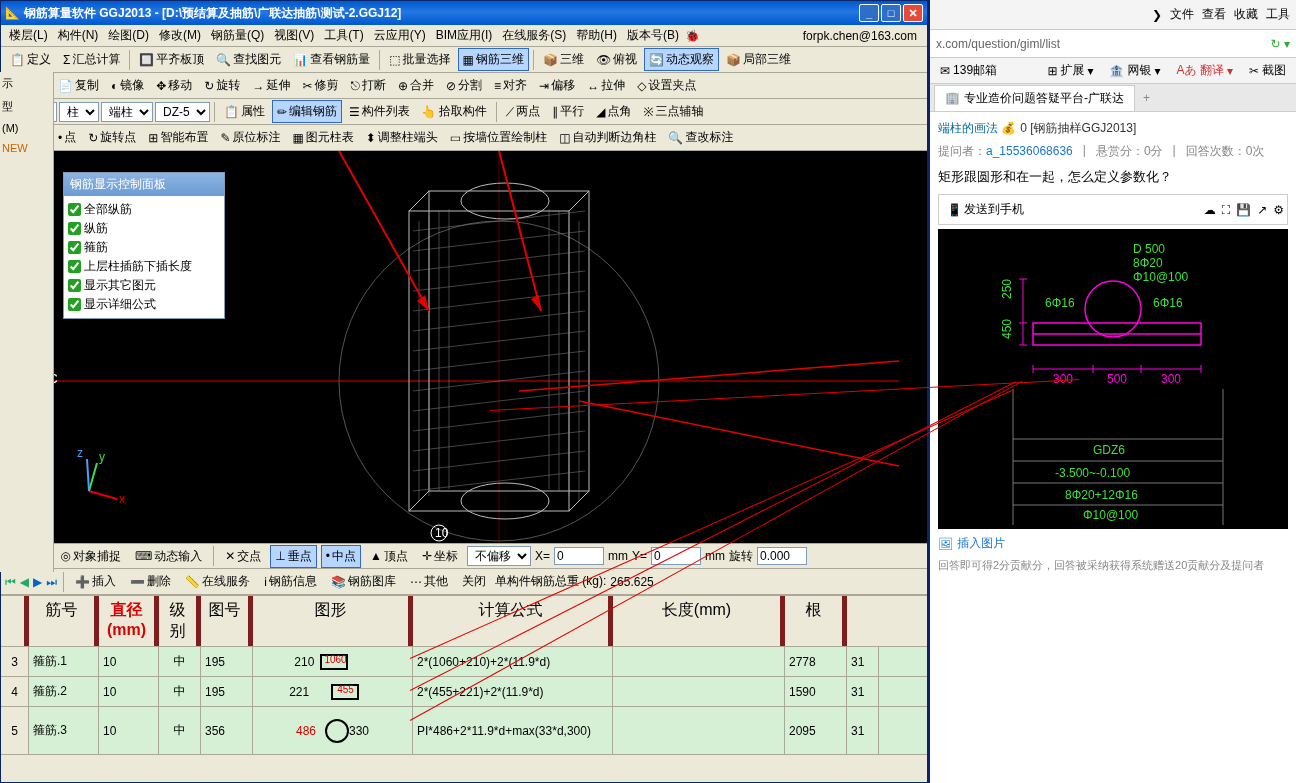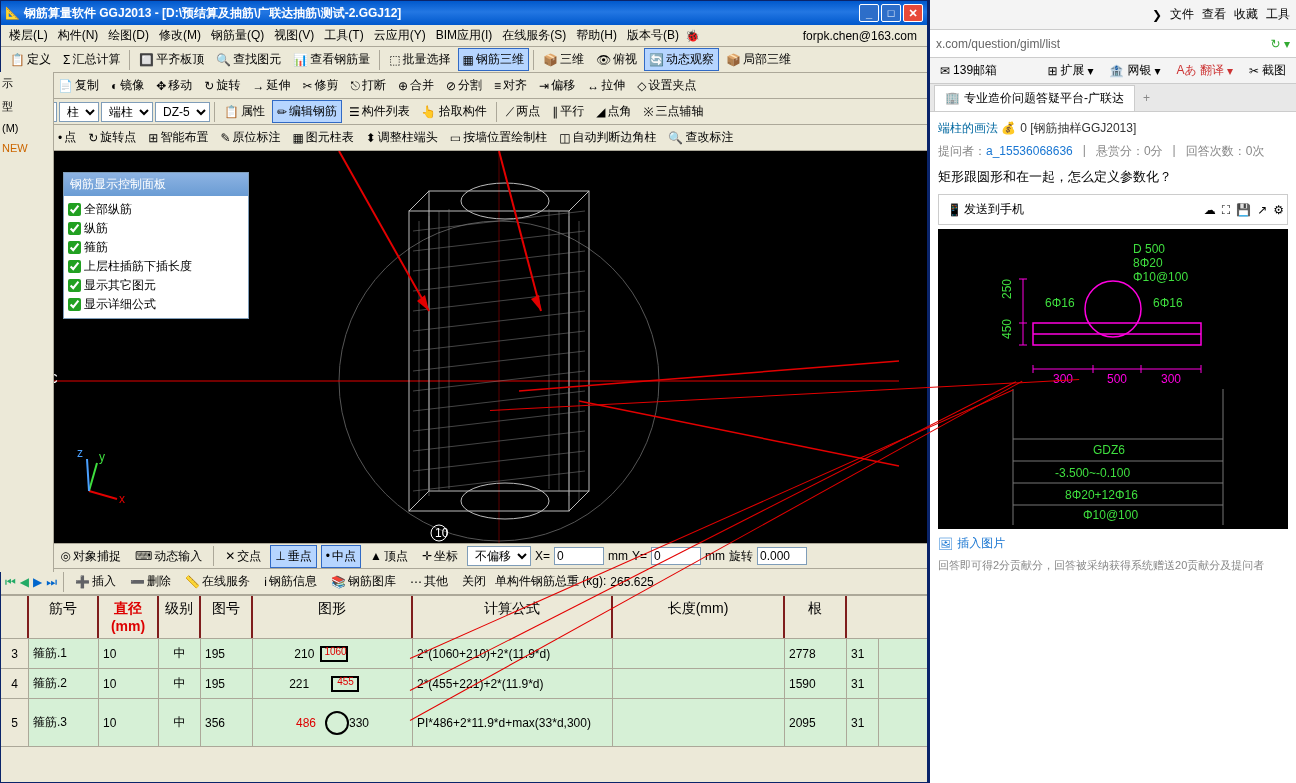--- a/index.html
+++ b/index.html
@@ -15,30 +15,30 @@
 .menu-item{padding:2px 4px;cursor:default}
 .user-info{margin-left:auto;padding-right:6px}
 .toolbar{height:26px;background:#ece9d8;display:flex;align-items:center;padding:2px 4px;gap:2px;border-bottom:1px solid #aca899;flex-wrap:nowrap;overflow:hidden}
 .tb-btn{padding:2px 4px;display:flex;align-items:center;gap:2px;cursor:default;border:1px solid transparent;white-space:nowrap}
 .tb-btn.active{border:1px solid #316ac5;background:#b6d5ff}
 .tb-sep{width:1px;height:20px;background:#aca899;margin:0 2px}
 .dropdown-sel{border:1px solid #7f9db9;background:#fff;padding:1px 3px;height:20px}
 .work-area{position:relative;height:392px;background:#000}
 .sidebar-left{position:absolute;left:0;top:72px;width:54px;height:500px;background:#ece9d8;border-right:1px solid #aca899}
 .sidebar-item{padding:4px 2px;font-size:11px}
-.rebar-panel{position:absolute;left:63px;top:172px;width:186px;background:#d6e5f5;border:1px solid #7f9db9}
+.rebar-panel{position:absolute;left:63px;top:172px;width:162px;background:#d6e5f5;border:1px solid #7f9db9}
 .rebar-panel-title{background:linear-gradient(to bottom,#8db3e2,#6a9cd4);color:#fff;padding:3px 6px;font-size:12px}
 .rebar-panel-body{padding:4px;background:#fff}
 .chk-row{display:flex;align-items:center;gap:3px;padding:1px 0}
 .chk-row input{accent-color:#22a022}
 .status-toolbar{height:26px;background:#ece9d8;display:flex;align-items:center;padding:2px 4px;gap:4px;border-top:1px solid #aca899;border-bottom:1px solid #aca899;white-space:nowrap;overflow:hidden}
 .sub-toolbar{height:26px;background:#ece9d8;display:flex;align-items:center;padding:2px 4px;gap:4px;border-bottom:1px solid #aca899;white-space:nowrap}
 .grid-area{background:#fff;border-top:1px solid #aca899}
 .grid-header{display:grid;grid-template-columns:28px 70px 60px 42px 52px 160px 200px 172px 62px 32px;background:#ece9d8;border-bottom:1px solid #aca899}
-.grid-header>div{border-right:2px solid #7f1d1d;padding:4px;text-align:center;font-size:14px}
+.grid-header>div{border-right:5px solid #7f1d1d;padding:4px;text-align:center;font-size:16px}
 .grid-header .hl{color:#d00;font-weight:bold}
 .grid-row{display:grid;grid-template-columns:28px 70px 60px 42px 52px 160px 200px 172px 62px 32px;background:#d6f0d6;border-bottom:1px solid #aca899}
 .grid-row>div{border-right:1px solid #aca899;padding:6px 4px;font-size:12px;display:flex;align-items:center;justify-content:center}
 .grid-row>div:nth-child(1){background:#ece9d8}
 .shape-cell{background:#d6f0d6;position:relative}
 .shape-rect{display:inline-block;border:2px solid #000;width:28px;height:16px;position:relative}
 .shape-circ{display:inline-block;border:2px solid #000;border-radius:50%;width:24px;height:24px}
 .browser-window{position:absolute;right:0;top:0;width:368px;height:783px;background:#fff;border-left:2px solid #0a246a}
 .browser-top{height:30px;background:#f4f4f4;border-bottom:1px solid #ccc;display:flex;align-items:center;padding:0 6px;gap:8px}
 .addr-bar{height:28px;background:#fff;border-bottom:1px solid #ccc;display:flex;align-items:center;padding:0 6px;color:#666}

